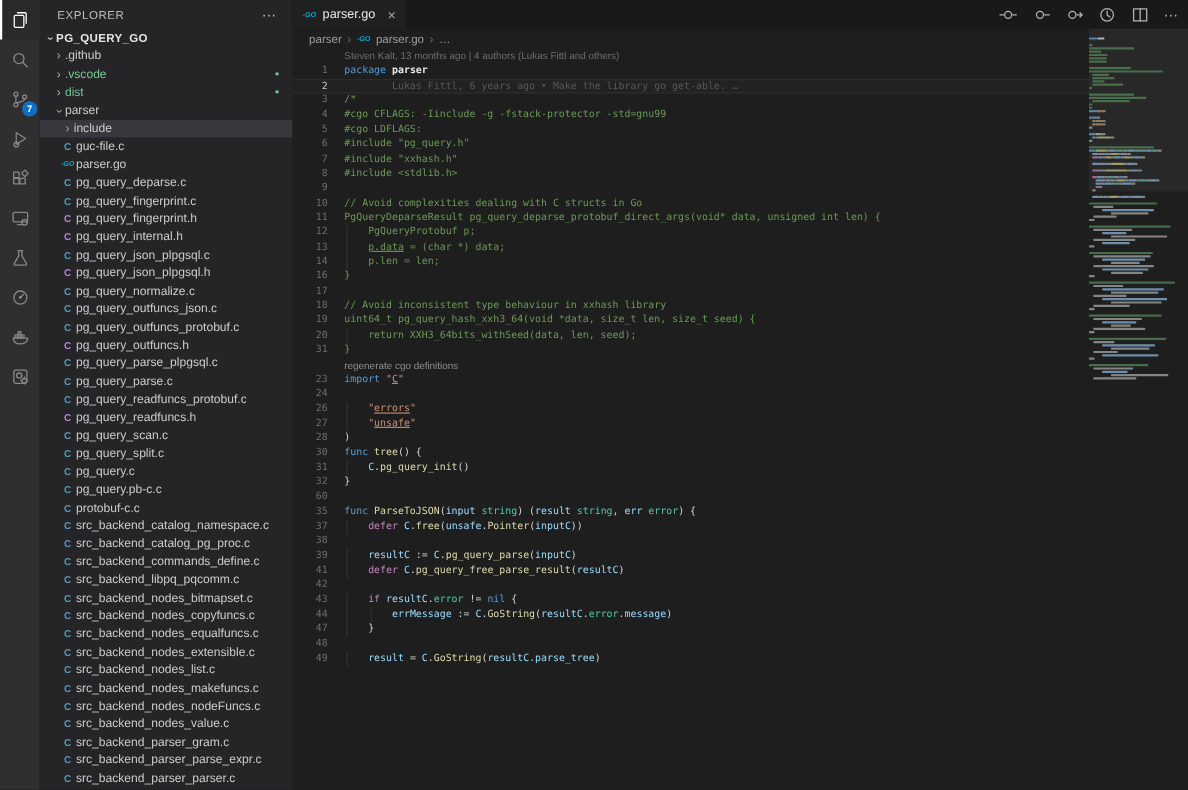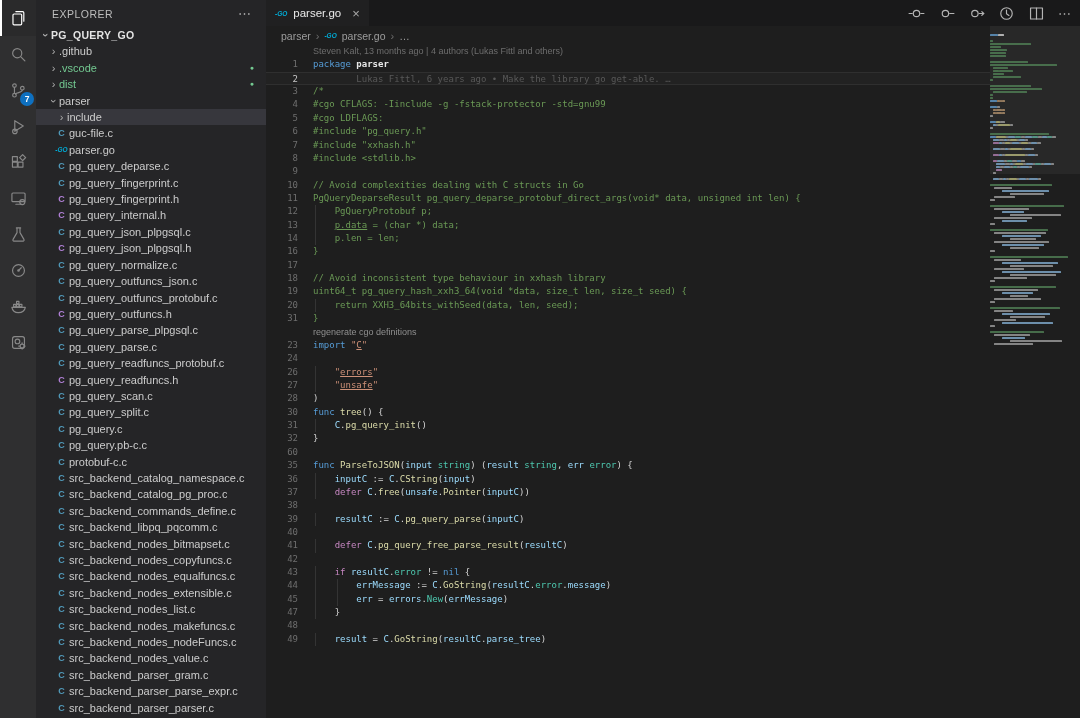--- a/index.html
+++ b/index.html
@@ -502,58 +502,46 @@
             </div>
             <div class="row">
               <span class="ln">60</span>
               <span class="cl"></span>
             </div>
             <div class="row">
               <span class="ln">35</span>
               <span class="cl"><span class="kw">func </span><span class="fn">ParseToJSON</span><span class="df">(</span><span class="vr">input </span><span class="typ">string</span><span class="df">) (</span><span class="vr">result </span><span class="typ">string</span><span class="df">, </span><span class="vr">err </span><span class="typ">error</span><span class="df">) {</span></span>
             </div>
             <div class="row">
-              <span class="ln">36</span>
-              <span class="cl"><span class="iguide" style="left: 2px;"></span><span class="df">    </span><span class="vr">inputC</span><span class="df"> := </span><span class="vr">C</span><span class="df">.</span><span class="fn">CString</span><span class="df">(</span><span class="vr">input</span><span class="df">)</span></span>
-            </div>
-            <div class="row">
               <span class="ln">37</span>
               <span class="cl"><span class="iguide" style="left: 2px;"></span><span class="df">    </span><span class="ctl">defer </span><span class="vr">C</span><span class="df">.</span><span class="fn">free</span><span class="df">(</span><span class="vr">unsafe</span><span class="df">.</span><span class="fn">Pointer</span><span class="df">(</span><span class="vr">inputC</span><span class="df">))</span></span>
             </div>
             <div class="row">
               <span class="ln">38</span>
               <span class="cl"></span>
             </div>
             <div class="row">
               <span class="ln">39</span>
               <span class="cl"><span class="iguide" style="left: 2px;"></span><span class="df">    </span><span class="vr">resultC</span><span class="df"> := </span><span class="vr">C</span><span class="df">.</span><span class="fn">pg_query_parse</span><span class="df">(</span><span class="vr">inputC</span><span class="df">)</span></span>
             </div>
             <div class="row">
-              <span class="ln">40</span>
-              <span class="cl"></span>
-            </div>
-            <div class="row">
               <span class="ln">41</span>
               <span class="cl"><span class="iguide" style="left: 2px;"></span><span class="df">    </span><span class="ctl">defer </span><span class="vr">C</span><span class="df">.</span><span class="fn">pg_query_free_parse_result</span><span class="df">(</span><span class="vr">resultC</span><span class="df">)</span></span>
             </div>
             <div class="row">
               <span class="ln">42</span>
               <span class="cl"></span>
             </div>
             <div class="row">
               <span class="ln">43</span>
               <span class="cl"><span class="iguide" style="left: 2px;"></span><span class="df">    </span><span class="ctl">if </span><span class="vr">resultC</span><span class="df">.</span><span class="typ">error</span><span class="df"> != </span><span class="kw">nil</span><span class="df"> {</span></span>
             </div>
             <div class="row">
               <span class="ln">44</span>
               <span class="cl"><span class="iguide" style="left: 2px;"></span><span class="iguide" style="left: 23.68px;"></span><span class="df">        </span><span class="vr">errMessage</span><span class="df"> := </span><span class="vr">C</span><span class="df">.</span><span class="fn">GoString</span><span class="df">(</span><span class="vr">resultC</span><span class="df">.</span><span class="typ">error</span><span class="df">.</span><span class="vr">message</span><span class="df">)</span></span>
-            </div>
-            <div class="row">
-              <span class="ln">45</span>
-              <span class="cl"><span class="iguide" style="left: 2px;"></span><span class="iguide" style="left: 23.68px;"></span><span class="df">        </span><span class="vr">err</span><span class="df"> = </span><span class="vr">errors</span><span class="df">.</span><span class="typ">New</span><span class="df">(</span><span class="vr">errMessage</span><span class="df">)</span></span>
             </div>
             <div class="row">
               <span class="ln">47</span>
               <span class="cl"><span class="iguide" style="left: 2px;"></span><span class="df">    }</span></span>
             </div>
             <div class="row">
               <span class="ln">48</span>
               <span class="cl"></span>
             </div>
             <div class="row">

